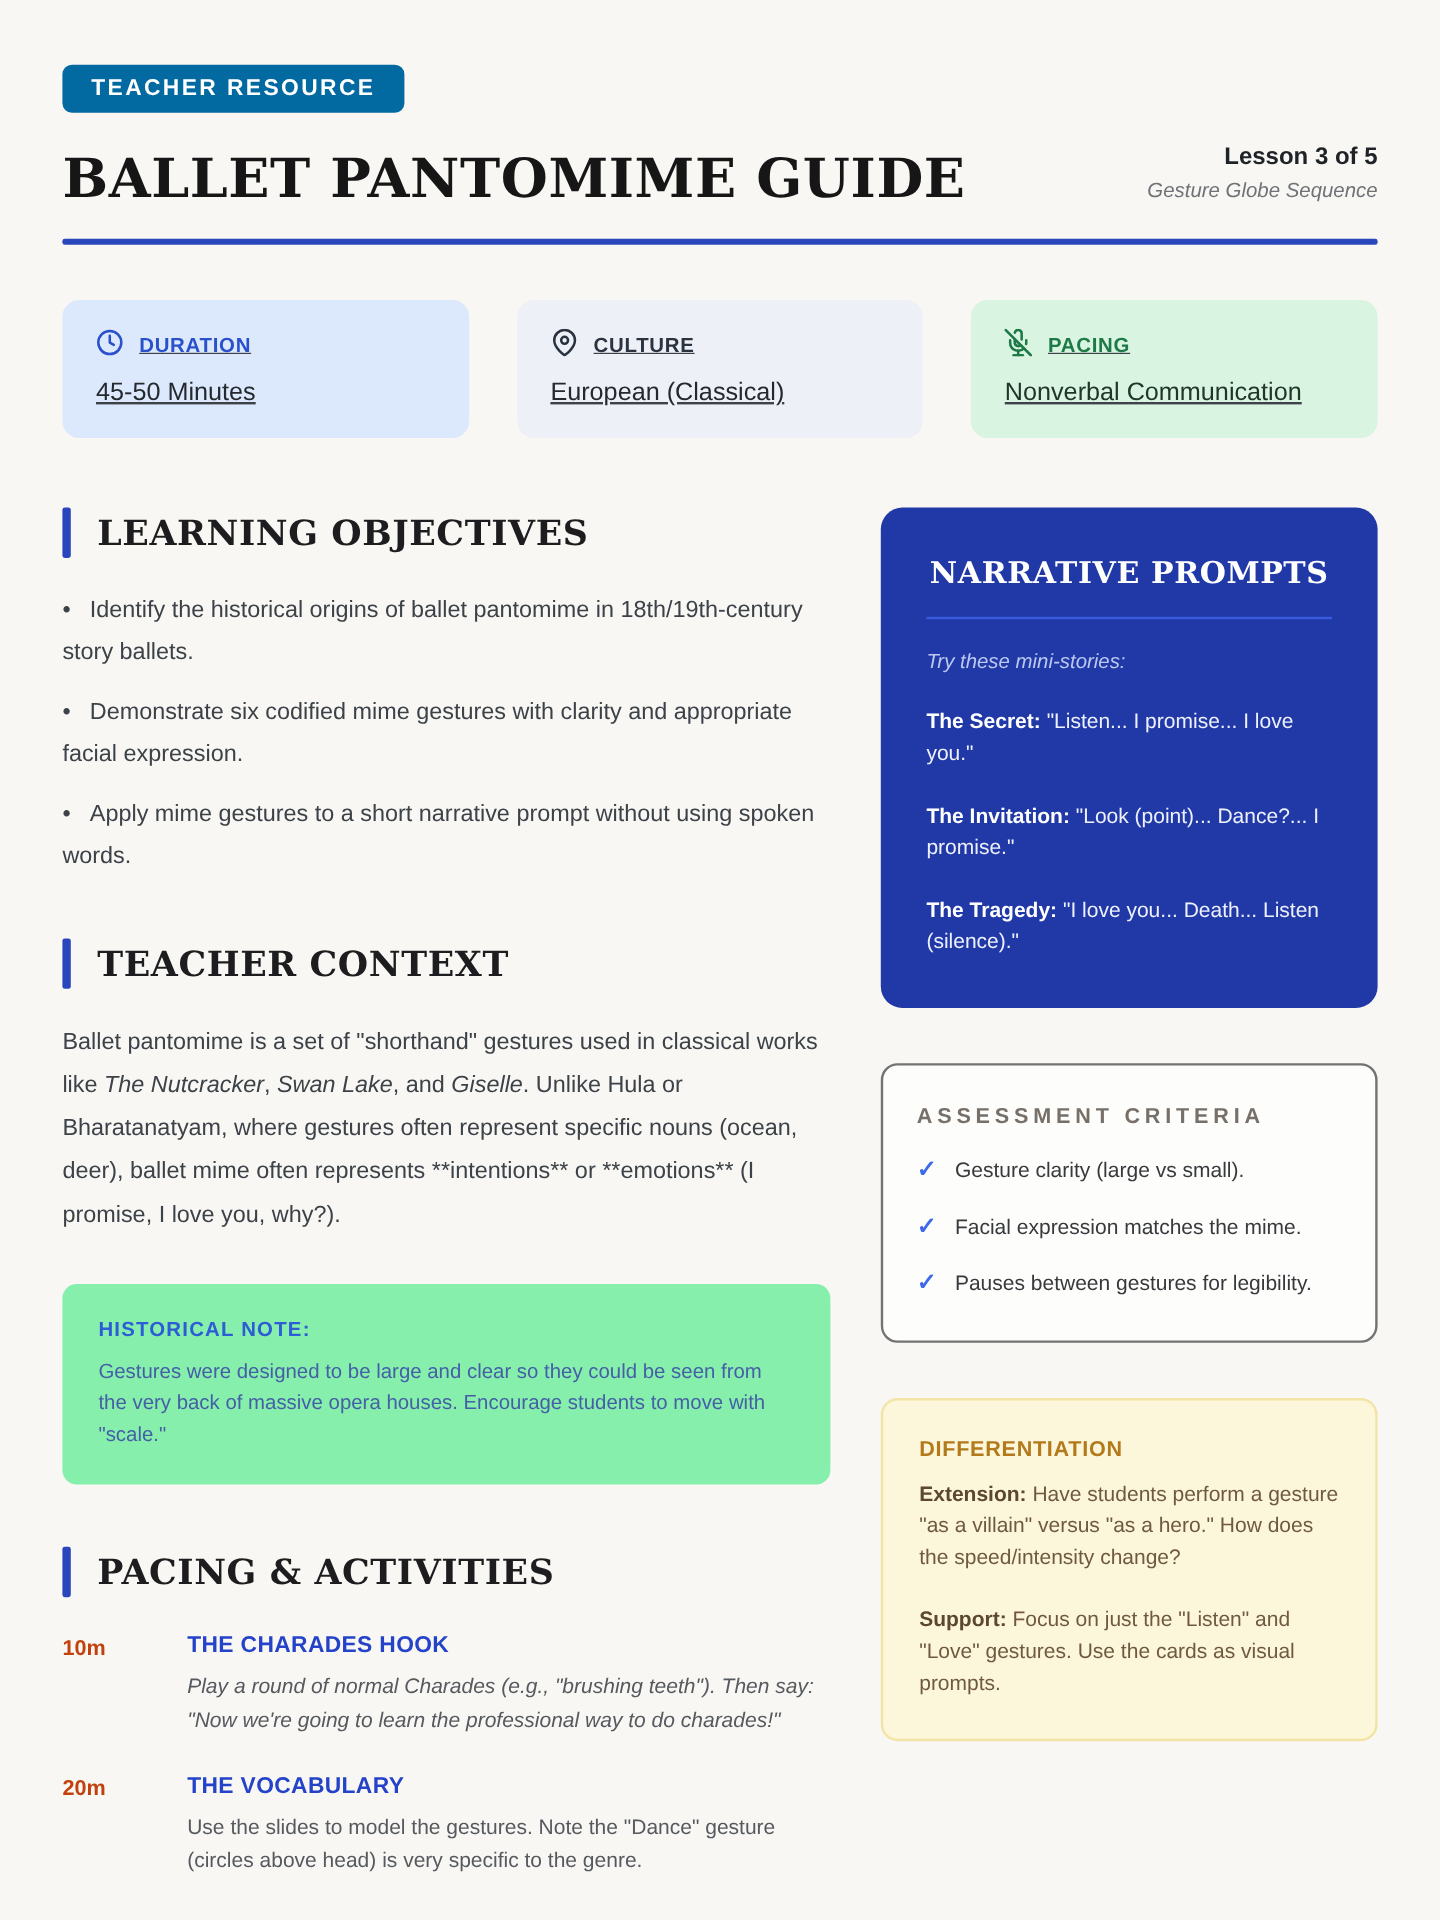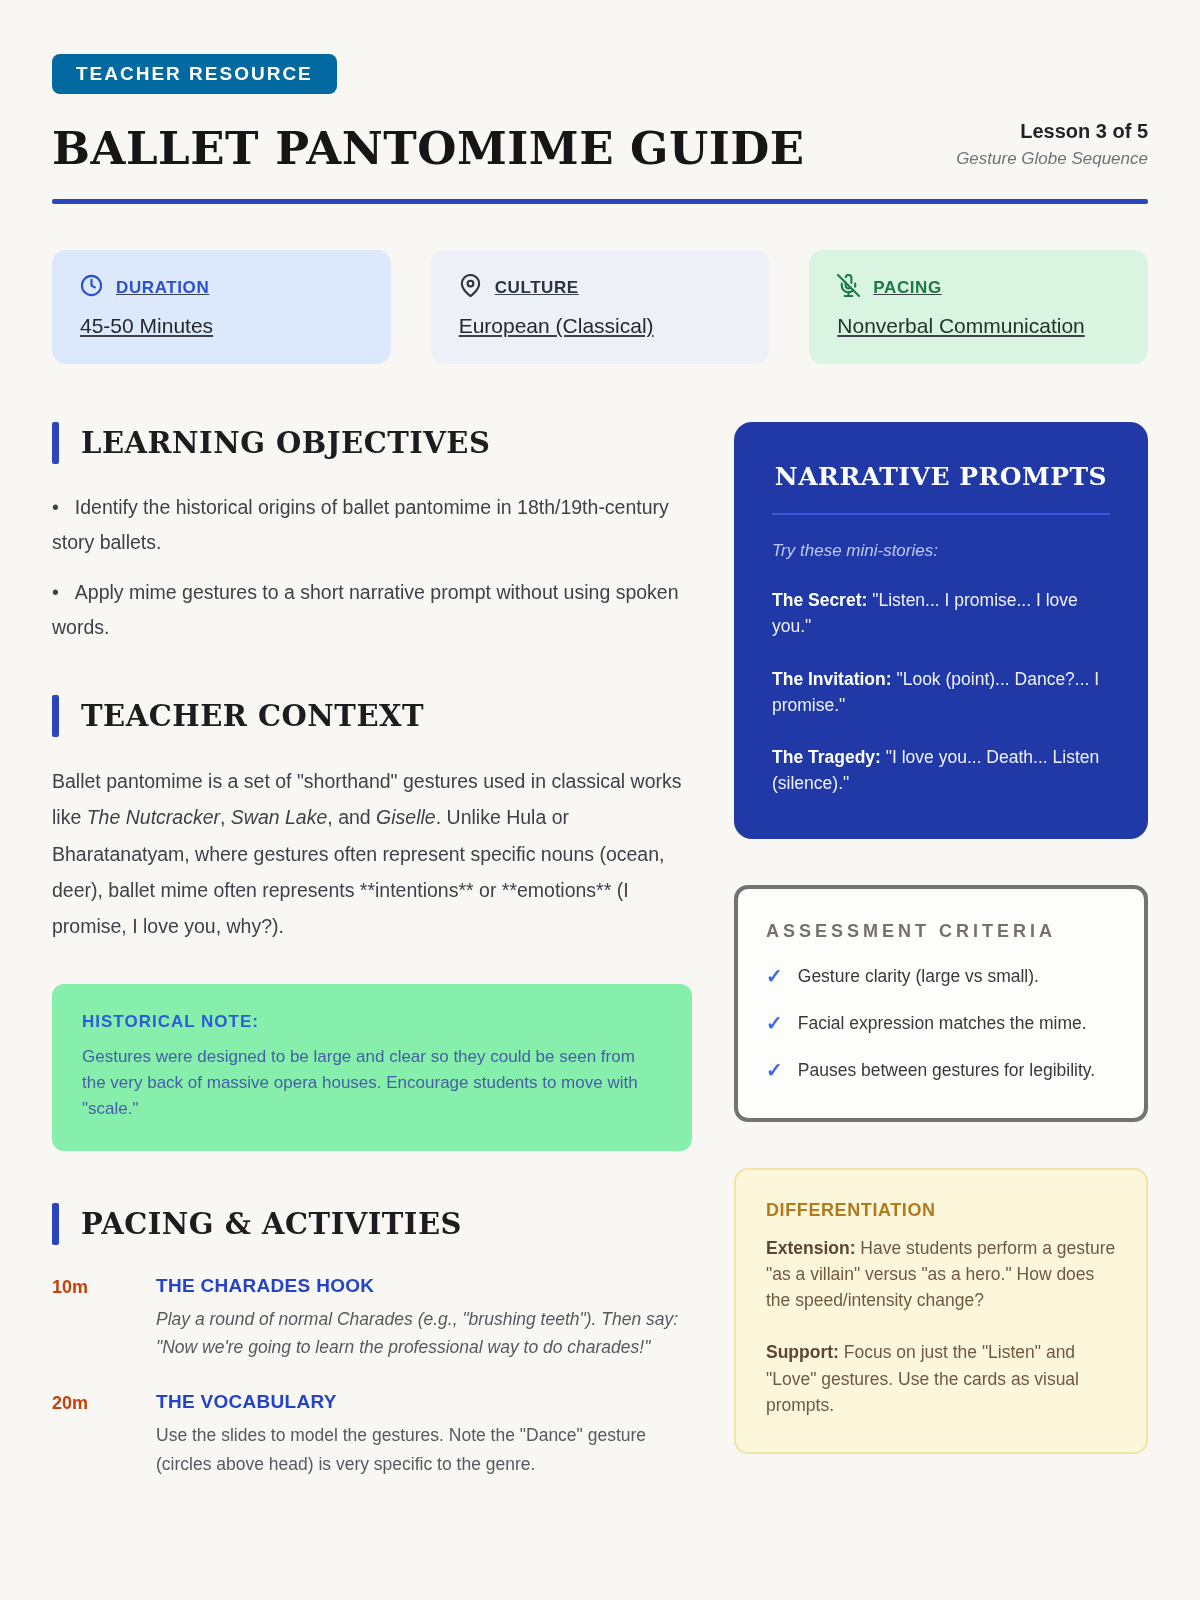--- a/index.html
+++ b/index.html
@@ -135,21 +135,21 @@
     text-align: center;
   }
   .prompts-rule { height: 2px; background: #3a5ae0; margin: 22px 0 26px 0; }
   .prompts-intro { font-style: italic; font-size: 17px; color: #bcc8f0; }
   .prompt-item { margin-top: 26px; font-size: 17.5px; line-height: 1.5; }
   .prompt-item b { color: #ffffff; }
 
   .assessment-card {
     margin-top: 46px;
     background: #fdfdfc;
-    border: 4px solid #737373;
+    border: 2px solid #737373;
     border-radius: 14px;
     padding: 32px 28px 34px 28px;
   }
   .assessment-title {
     font-size: 18px;
     font-weight: bold;
     letter-spacing: 4px;
     color: #767069;
   }
   .criteria-item { display: flex; gap: 15px; margin-top: 22px; }
@@ -237,20 +237,21 @@
   <div class="columns">
 
     <div class="left-col">
 
       <div class="section">
         <div class="section-head">
           <div class="accent-bar"></div>
           <h2 class="section-title">LEARNING OBJECTIVES</h2>
         </div>
         <p class="bullet-item"><span class="dot">•</span><span>Identify the historical origins of ballet pantomime in 18th/19th-century story ballets.</span></p>
+        <p class="bullet-item"><span class="dot">•</span><span>Demonstrate six codified mime gestures with clarity and appropriate facial expression.</span></p>
         <p class="bullet-item"><span class="dot">•</span><span>Apply mime gestures to a short narrative prompt without using spoken words.</span></p>
       </div>
 
       <div class="section">
         <div class="section-head">
           <div class="accent-bar"></div>
           <h2 class="section-title">TEACHER CONTEXT</h2>
         </div>
         <p class="body-paragraph"><span>Ballet pantomime is a set of "shorthand" gestures used in classical works like </span><span class="em">The Nutcracker</span><span>, </span><span class="em">Swan Lake</span><span>, and </span><span class="em">Giselle</span><span>. Unlike Hula or Bharatanatyam, where gestures often represent specific nouns (ocean, deer), ballet mime often represents **intentions** or **emotions** (I promise, I love you, why?).</span></p>
 

